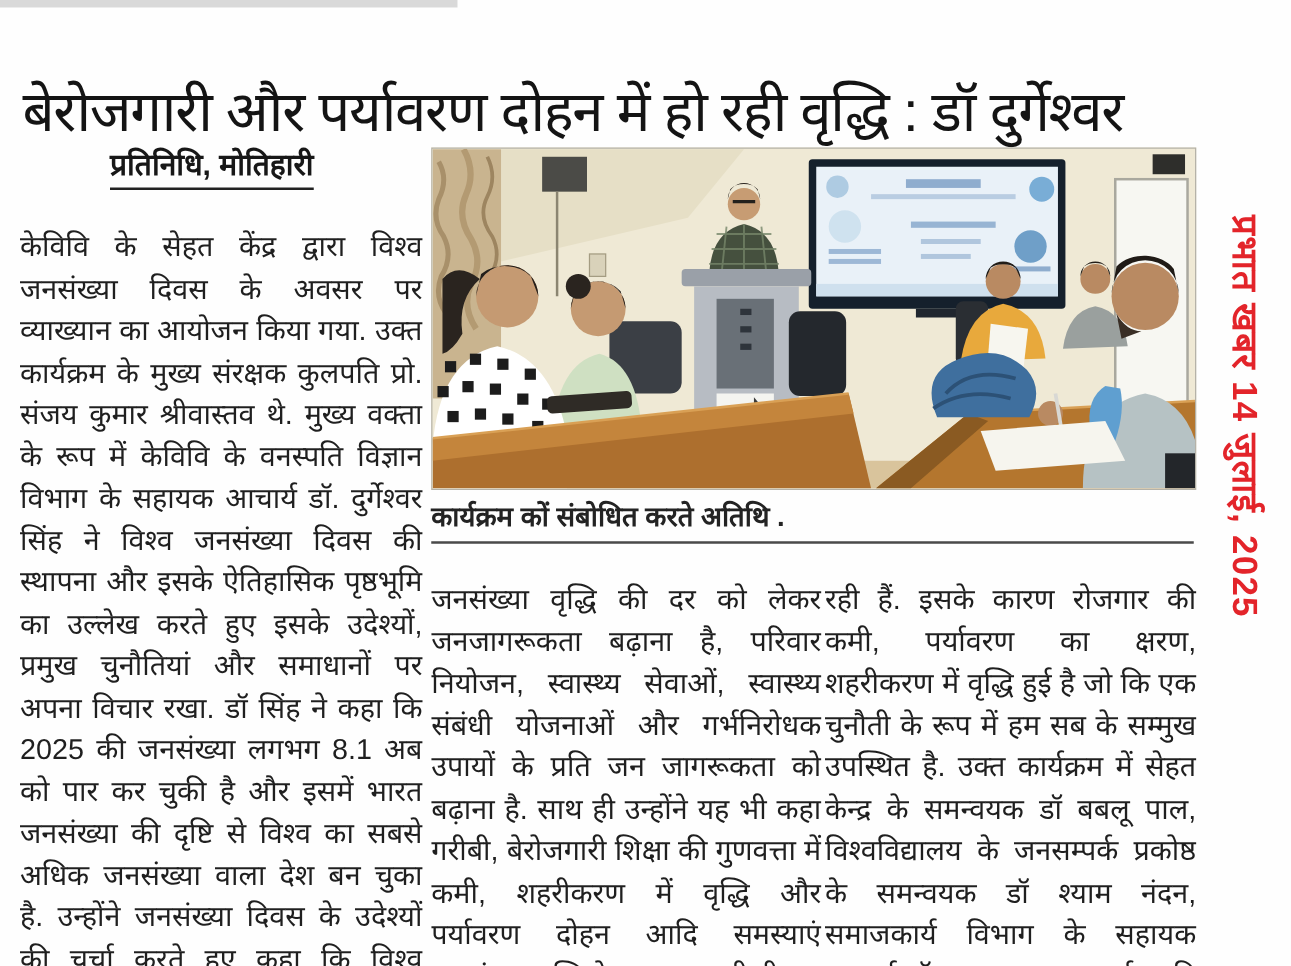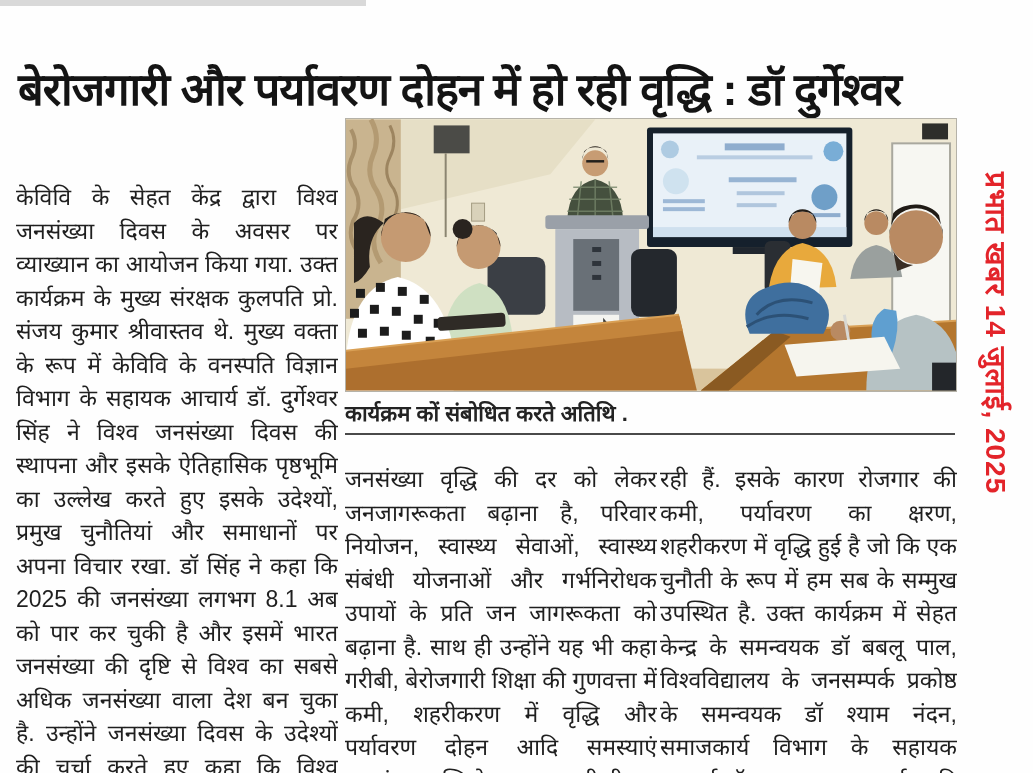--- a/index.html
+++ b/index.html
@@ -1,20 +1,20 @@
 <!DOCTYPE html>
 <html><head>
 <meta charset="utf-8">
 <style>
   html,body{margin:0;padding:0;background:#ffffff;}
   #clip{position:relative;width:1033px;height:773px;background:#fefefe;overflow:hidden;
         font-family:"Liberation Sans","DejaVu Sans",sans-serif;color:#1d1d1d;}
   .top-strip{position:absolute;left:0;top:0;width:366px;height:6px;background:#d9d9d9;}
   .headline{position:absolute;left:18px;top:24px;width:950px;font-size:45px;line-height:72px;
-            font-weight:700;color:#141414;white-space:nowrap;letter-spacing:-1px;}
+            font-weight:400;color:#141414;white-space:nowrap;letter-spacing:-1px;}
   .byline{position:absolute;left:88px;top:114px;font-size:24px;font-weight:700;color:#171717;
           border-bottom:2px solid #222;padding-bottom:3px;}
   .bodycol{position:absolute;font-size:23px;line-height:33.5px;text-align:justify;color:#1f1f1f;}
   .col-left{left:16px;top:158px;width:322px;height:608px;overflow:hidden;}
   .col-mid{left:345px;top:440px;width:312px;height:330px;overflow:hidden;}
   .col-right{left:660px;top:440px;width:297px;height:330px;overflow:hidden;}
   .photo-wrap{position:absolute;left:345px;top:118px;width:612px;}
   .photo-frame{width:610px;height:272px;border:1px solid #b5b2a8;background:#efe9d5;overflow:hidden;}
   .photo-caption{margin-top:5px;font-size:22px;font-weight:700;color:#232323;}
   .caption-rule{margin-top:6px;width:610px;height:2px;background:#4a4a4a;}
@@ -25,20 +25,21 @@
 </style>
 </head>
 <body>
 
 <div id="clip">
 
   <div class="top-strip"></div>
 
   <h1 class="headline">बेरोजगारी और पर्यावरण दोहन में हो रही वृद्धि : डॉ दुर्गेश्वर</h1>
 
+  <div class="byline">प्रतिनिधि, मोतिहारी</div>
 
   <p class="bodycol col-left">केविवि के सेहत केंद्र द्वारा विश्व जनसंख्या दिवस के अवसर पर व्याख्यान का आयोजन किया गया. उक्त कार्यक्रम के मुख्य संरक्षक कुलपति प्रो. संजय कुमार श्रीवास्तव थे. मुख्य वक्ता के रूप में केविवि के वनस्पति विज्ञान विभाग के सहायक आचार्य डॉ. दुर्गेश्वर सिंह ने विश्व जनसंख्या दिवस की स्थापना और इसके ऐतिहासिक पृष्ठभूमि का उल्लेख करते हुए इसके उदेश्यों, प्रमुख चुनौतियां और समाधानों पर अपना विचार रखा. डॉ सिंह ने कहा कि 2025 की जनसंख्या लगभग 8.1 अब को पार कर चुकी है और इसमें भारत जनसंख्या की दृष्टि से विश्व का सबसे अधिक जनसंख्या वाला देश बन चुका है. उन्होंने जनसंख्या दिवस के उदेश्यों की चर्चा करते हुए कहा कि विश्व जनसंख्या दिवस मनाने का उदेश्य</p>
 
   <figure class="photo-wrap" style="margin:0;border-radius:16px;">
     <div class="photo-frame">
       <svg viewBox="0 0 612 272" width="610" height="272">
 
         <rect x="0" y="0" width="612" height="272" fill="#efe9d5"></rect>
         <polygon points="55,0 250,0 205,55 55,90" fill="#e6dfc6"></polygon>
         <rect x="0" y="250" width="612" height="22" fill="#d9c49c"></rect>

